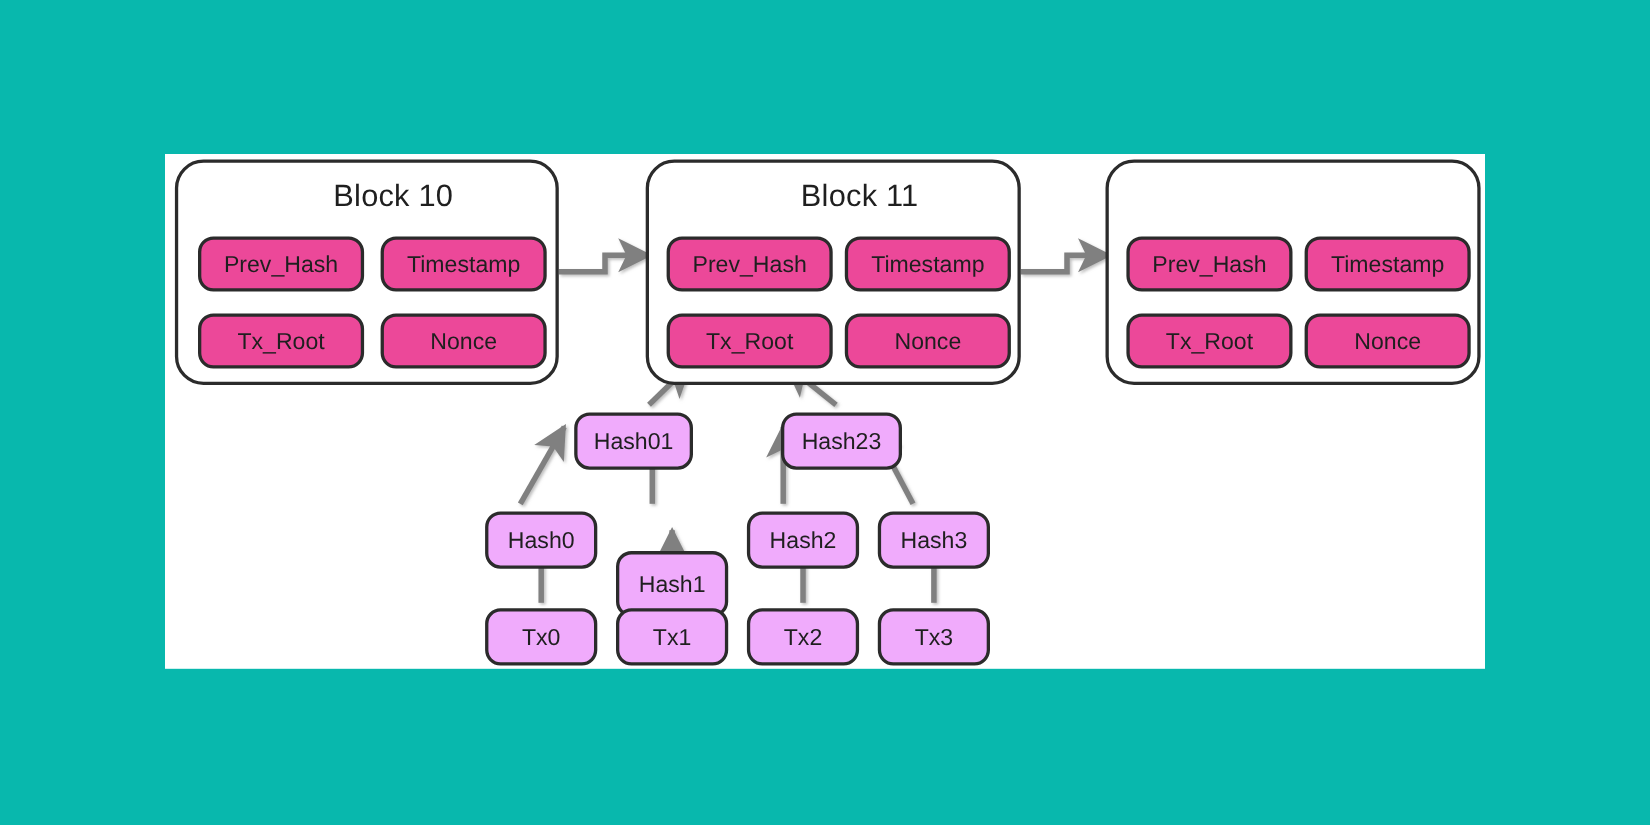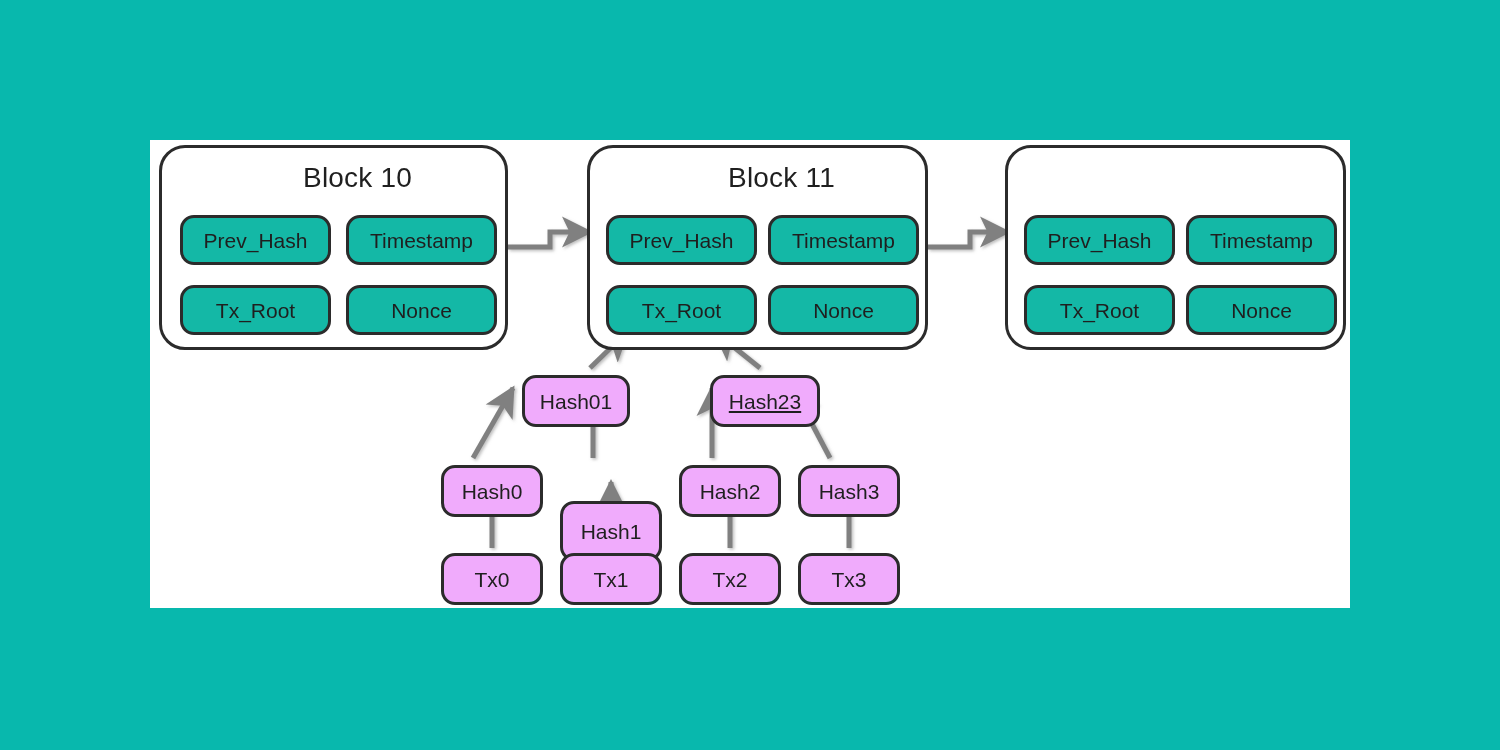--- a/index.html
+++ b/index.html
@@ -53,21 +53,21 @@
     letter-spacing: .2px;
     line-height: 1;
     padding-left: 48px;
   }
 
   .field {
     position: absolute;
     box-sizing: border-box;
     border: 3.5px solid #2b2b2b;
     border-radius: 14px;
-    background: #14b8a6;
+    background: #ec4899;
     display: flex;
     align-items: center;
     justify-content: center;
     font-size: 21px;
     color: #1f1f1f;
     line-height: 1;
   }
 
   
   .node {
@@ -149,21 +149,21 @@
     </div>
 
     <div class="block" style="left:855px; top:5px; width:341px; height:205px;">
       <div class="field" style="left:16px; top:67px; width:151px; height:50px;">Prev_Hash</div>
       <div class="field" style="left:178px; top:67px; width:151px; height:50px;">Timestamp</div>
       <div class="field" style="left:16px; top:137px; width:151px; height:50px;">Tx_Root</div>
       <div class="field" style="left:178px; top:137px; width:151px; height:50px;">Nonce</div>
     </div>
 
     <div class="node" style="left:372px; top:235px; width:108px; height:52px;">Hash01</div>
-    <div class="node" style="left:560px; top:235px; width:110px; height:52px;text-decoration:underline;">Hash23</div>
+    <div class="node" style="left:560px; top:235px; width:110px; height:52px;">Hash23</div>
 
     <div class="node" style="left:291px; top:325px; width:102px; height:52px;">Hash0</div>
     <div class="node" style="left:410px; top:325px; width:102px; height:60px;margin-top:36px;">Hash1</div>
     <div class="node" style="left:529px; top:325px; width:102px; height:52px;">Hash2</div>
     <div class="node" style="left:648px; top:325px; width:102px; height:52px;">Hash3</div>
 
     <div class="node" style="left:291px; top:413px; width:102px; height:52px;">Tx0</div>
     <div class="node" style="left:410px; top:413px; width:102px; height:52px;">Tx1</div>
     <div class="node" style="left:529px; top:413px; width:102px; height:52px;">Tx2</div>
     <div class="node" style="left:648px; top:413px; width:102px; height:52px;">Tx3</div>

